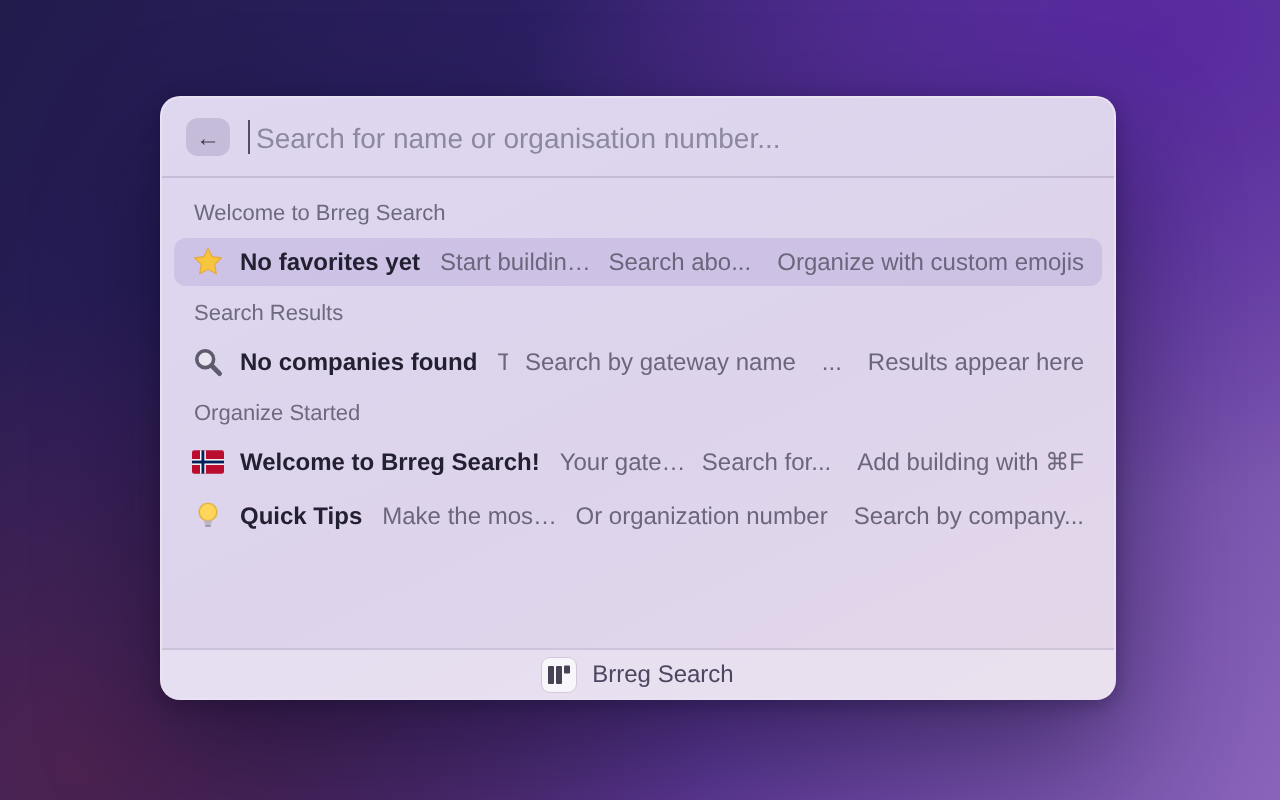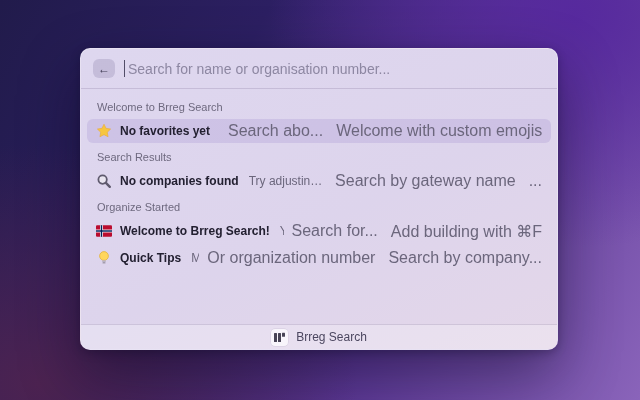--- a/index.html
+++ b/index.html
@@ -46,21 +46,21 @@
   .section-title { font-size:11px; color:#6e697f; padding:5px 10px 6px; }
   .row {
     height:24px; display:flex; align-items:center; gap:8px;
     padding:0 9px; border-radius:6px; margin-bottom:3px;
   }
   .row.selected { background:rgba(104,70,178,.13); }
   .row-icon { flex:0 0 16px; width:16px; height:16px; display:flex; align-items:center; justify-content:center; }
   .row-title { font-size:12px; font-weight:bold; color:#232031; white-space:nowrap; }
   .row-sub { font-size:12px; color:#6b667c; white-space:nowrap; margin-left:2px; overflow:hidden; text-overflow:ellipsis; }
   .accs { margin-left:auto; display:flex; align-items:center; gap:13px; flex:0 0 auto; }
-  .acc { font-size:16px; color:#6b667c; white-space:nowrap; }
+  .acc { font-size:12px; color:#6b667c; white-space:nowrap; }
   
   .footer {
     flex:0 0 25px; display:flex; align-items:center; gap:8px; padding:0 10px;
     border-top:1px solid rgba(58,42,92,.15);
     background:rgba(255,255,255,.25);
     justify-content:center;
   }
   .footer-logo {
     width:17px; height:17px; border-radius:4px; background:#f8f5fb;
     display:flex; align-items:center; justify-content:center; gap:1.5px;
@@ -91,39 +91,40 @@
         <div class="row selected">
           <span class="row-icon">
             <svg width="16" height="16" viewBox="0 0 16 16">
                 <path d="M8 1.2l2.05 4.15 4.58.67-3.31 3.23.78 4.56L8 11.66l-4.1 2.15.78-4.56L1.37 6.02l4.58-.67z" fill="#f7c63f" stroke="#e9a93a" stroke-width="0.6"></path>
               </svg>
           </span>
           <span class="row-title">No favorites yet</span>
           <span class="row-sub">Start building your collection of companies</span>
           <span class="accs">
             <span class="acc">Search abo...</span>
-            <span class="acc">Welcome with custom emojis</span>
+            <span class="acc">Organize with custom emojis</span>
           </span>
         </div>
       </div>
 
       <div class="section">
         <div class="section-title">Search Results</div>
         <div class="row">
           <span class="row-icon">
             <svg width="16" height="16" viewBox="0 0 16 16">
                 <circle cx="6.6" cy="6.6" r="4.2" fill="#e9e5f0" stroke="#5f5a6e" stroke-width="1.8"></circle>
                 <line x1="9.9" y1="9.9" x2="13.8" y2="13.8" stroke="#5f5a6e" stroke-width="2.4" stroke-linecap="round"></line>
               </svg>
           </span>
           <span class="row-title">No companies found</span>
           <span class="row-sub">Try adjusting your search terms</span>
           <span class="accs">
             <span class="acc">Search by gateway name</span>
             <span class="acc">...</span>
+            <span class="acc">Results appear here</span>
           </span>
         </div>
       </div>
 
       <div class="section">
         <div class="section-title">Organize Started</div>
         <div class="row">
           <span class="row-icon">
             <svg width="16" height="12" viewBox="0 0 22 16">
                 <rect width="22" height="16" rx="1.5" fill="#ba0c2f"></rect>

